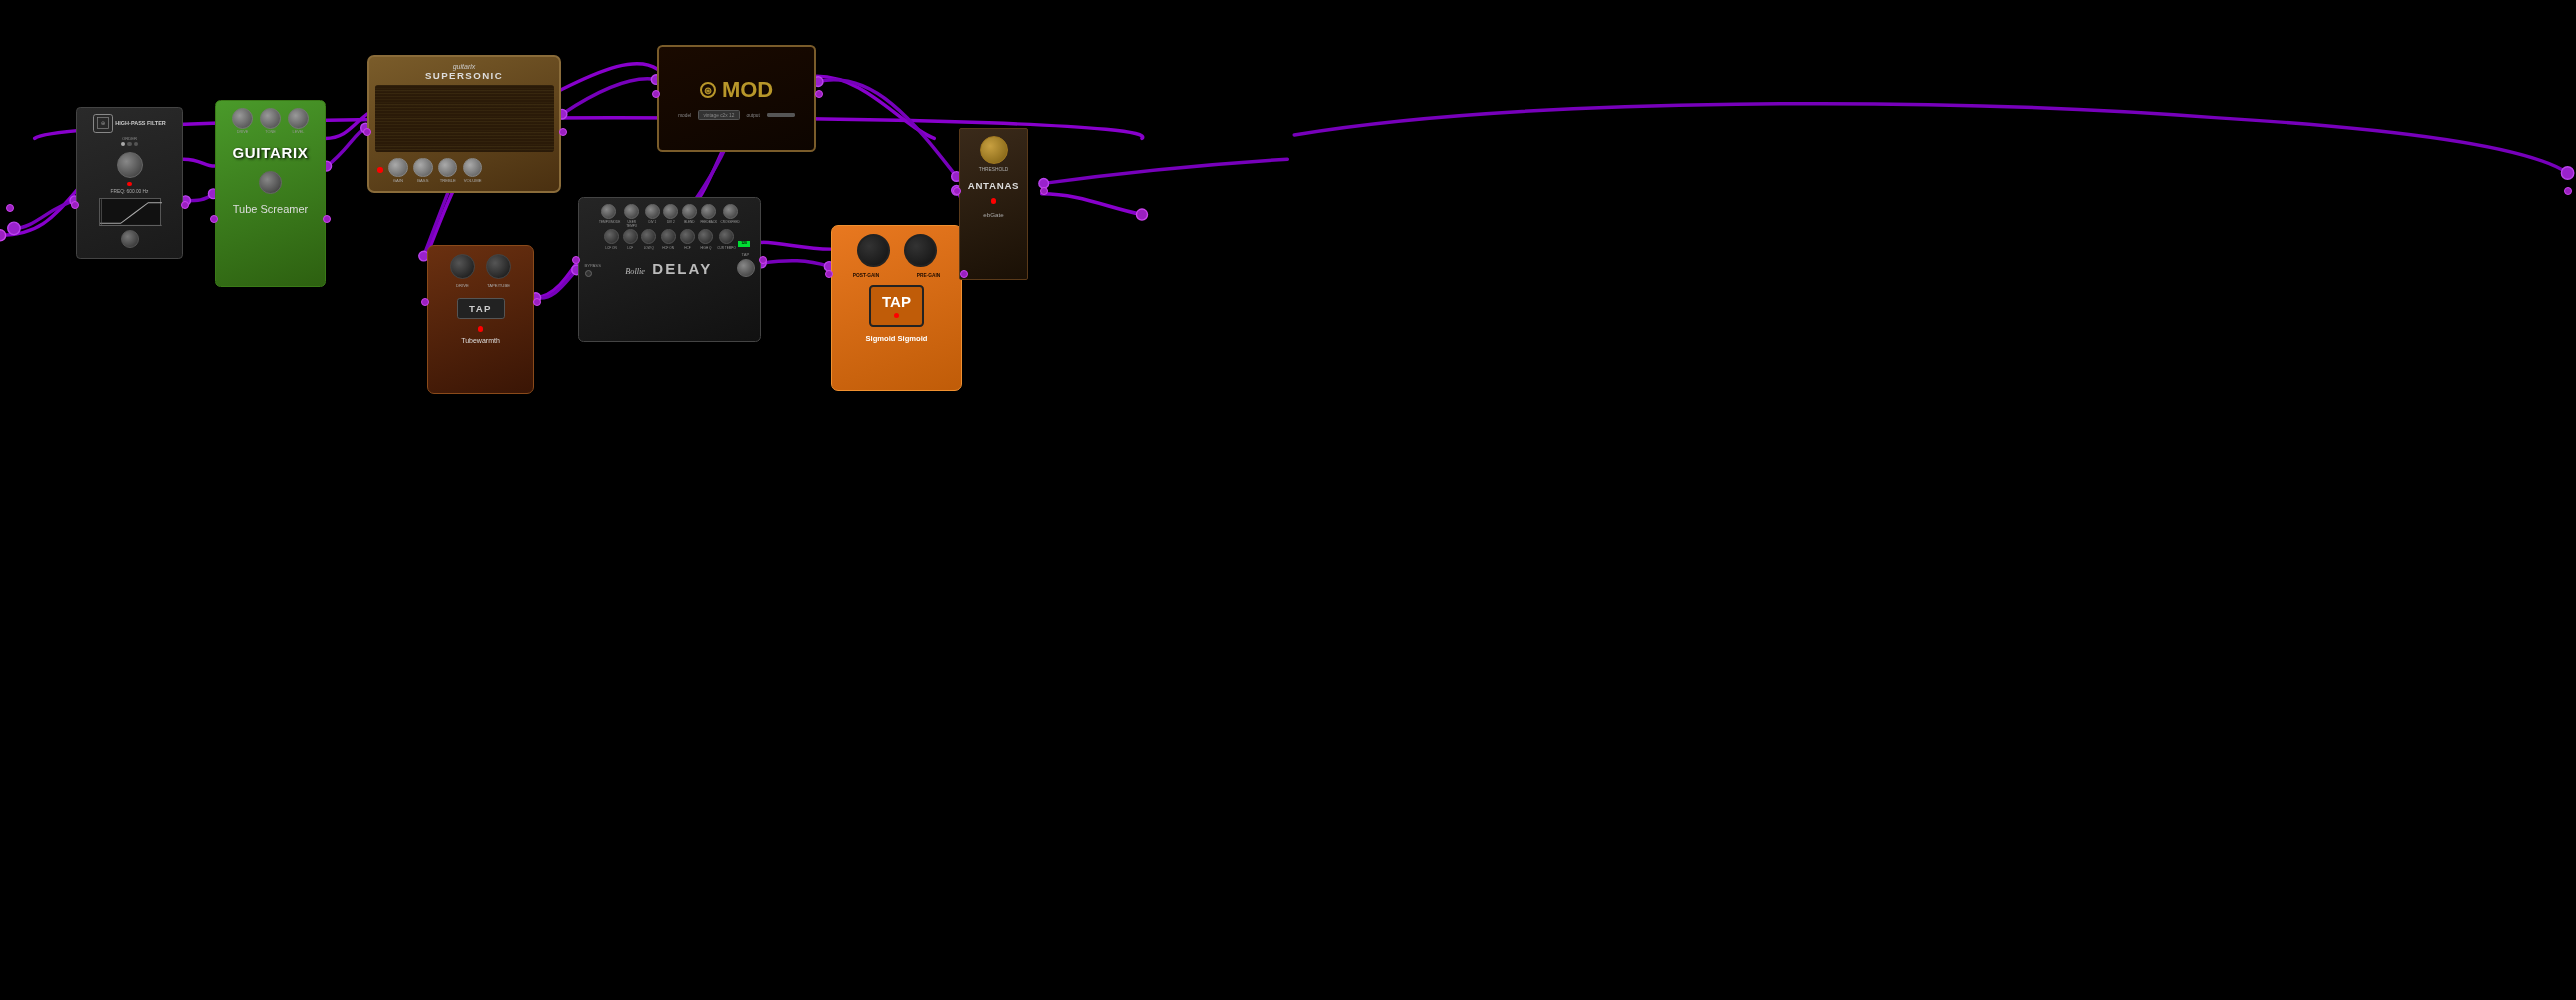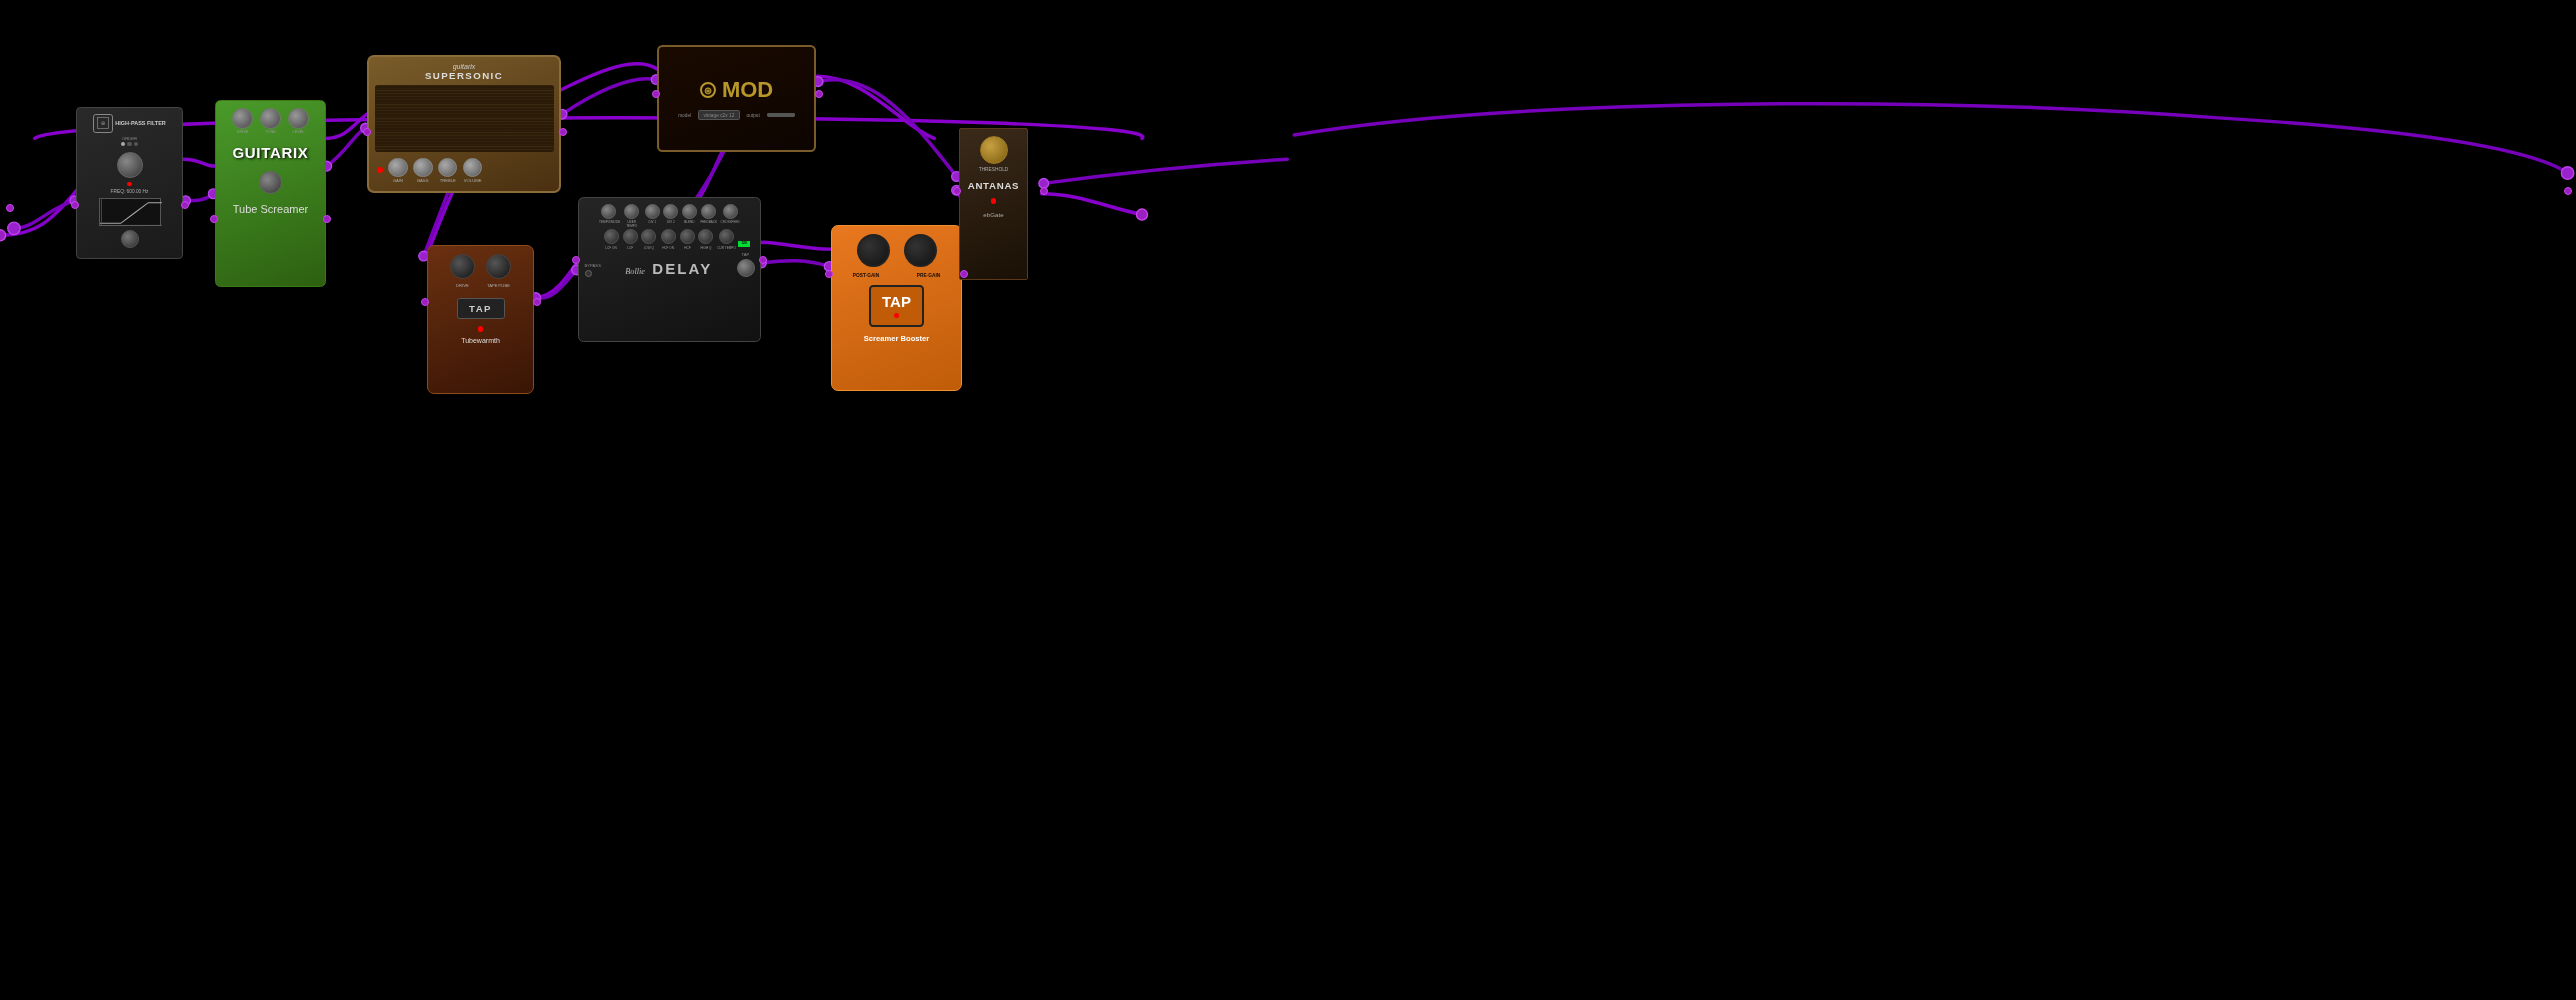--- a/index.html
+++ b/index.html
@@ -594,21 +594,21 @@
     </div>
   </div>
   <div class="sig-knob-labels">
     <div class="sig-knob-label">POST-GAIN</div>
     <div class="sig-knob-label">PRE-GAIN</div>
   </div>
   <div class="sig-tap">
     <div class="sig-tap-text">TAP</div>
     <div class="sig-led"></div>
   </div>
-  <div class="sig-name">Screamer Booster</div>
+  <div class="sig-name">Sigmoid Sigmoid</div>
 </div>
 
 <div class="port" style="left:825px; top:270px;"></div>
 <div class="port" style="left:960px; top:270px;"></div>
 
 <div id="antanas" class="pedal">
   <div class="ant-knob"></div>
   <div class="ant-threshold">THRESHOLD</div>
   <div class="ant-brand">ANTANAS</div>
   <div class="ant-led"></div>

